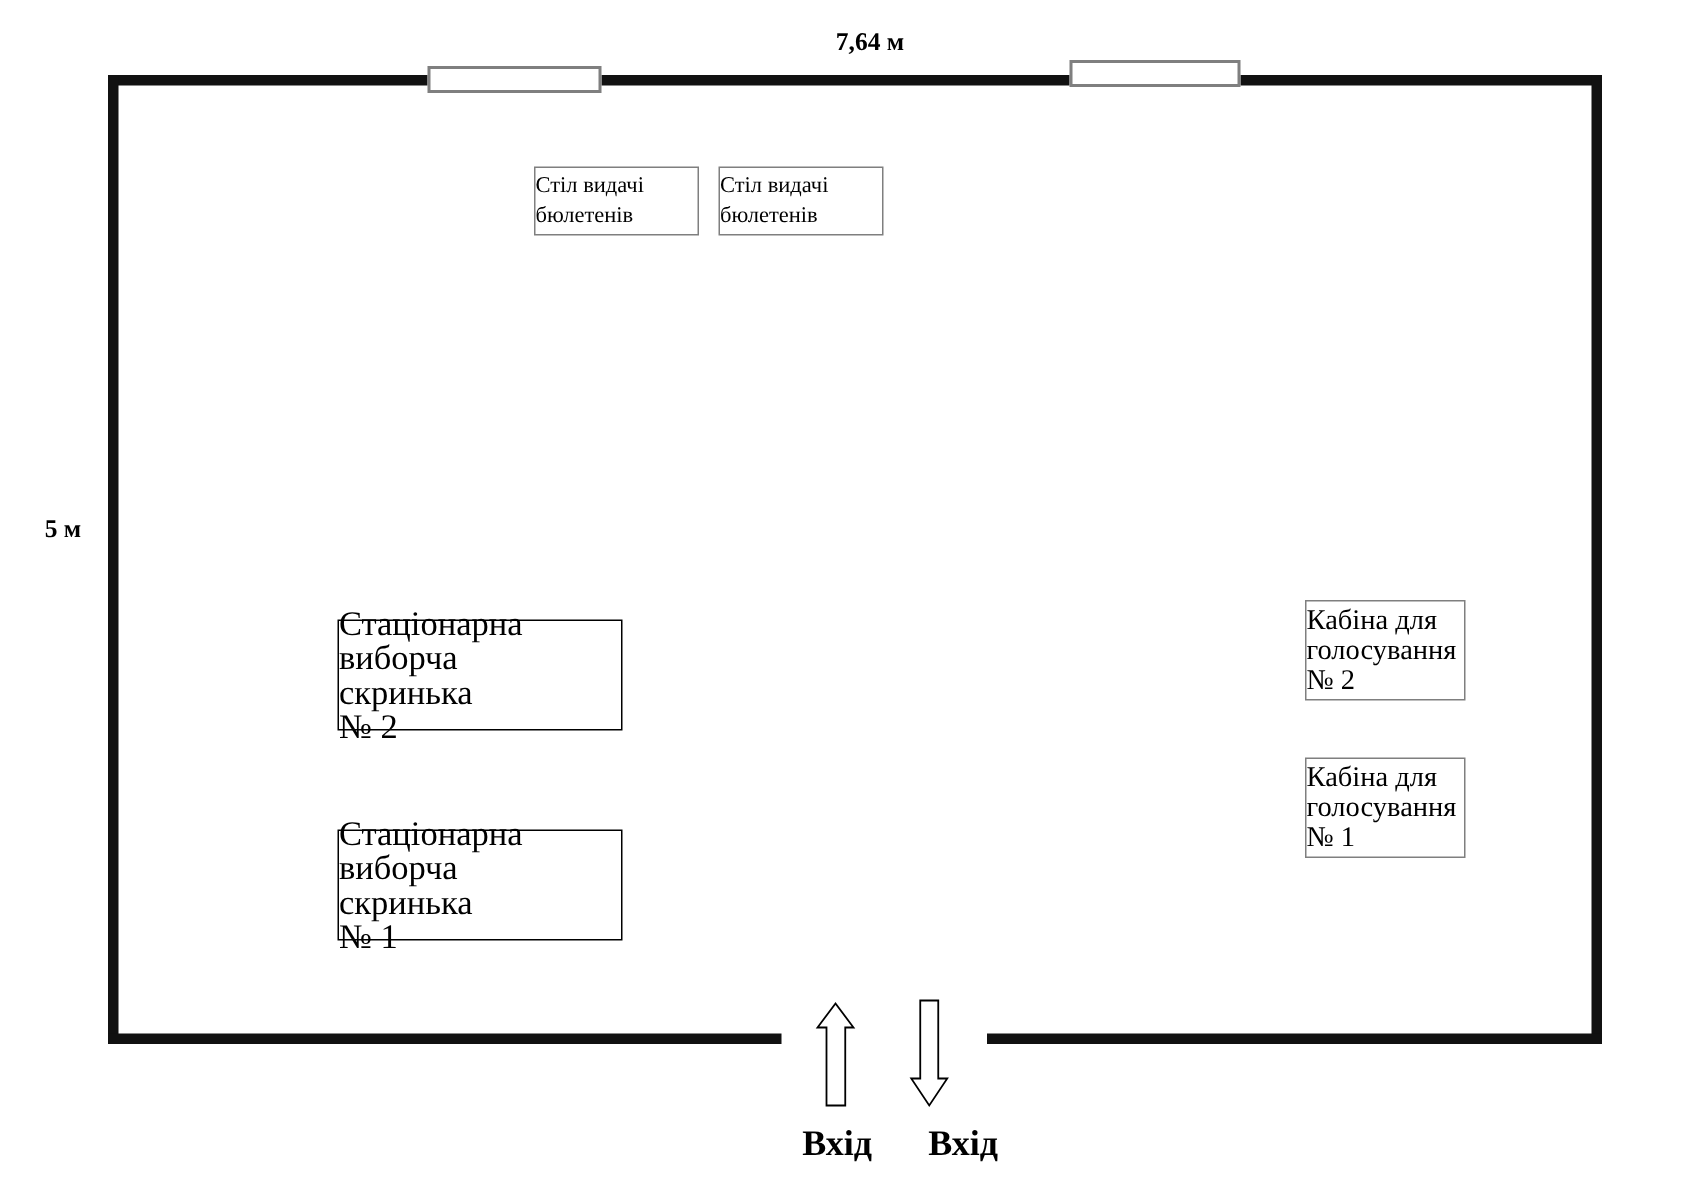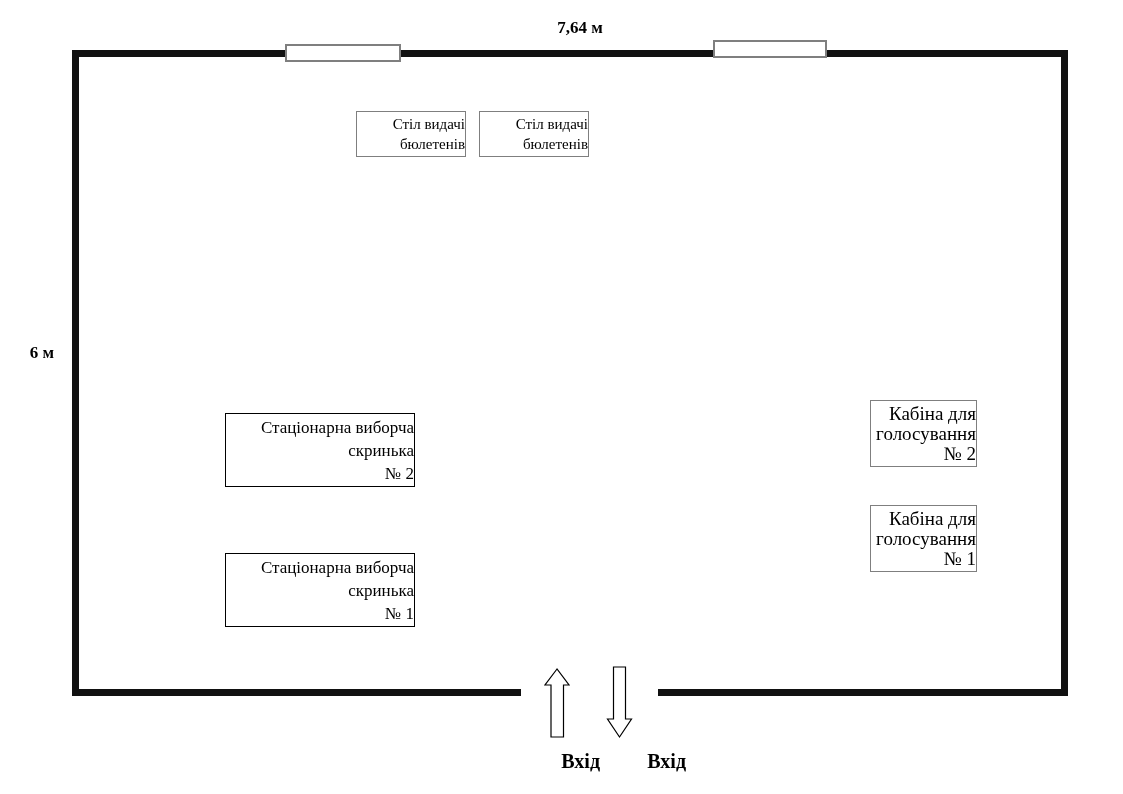--- a/index.html
+++ b/index.html
@@ -29,46 +29,46 @@
     border:2px solid var(--gray-border);
   }
   .dim{
     font-weight:bold;
     font-size:17px;
     text-align:center;
     white-space:nowrap;
   }
   .box{
     background:var(--background);
-    text-align:right;
+    text-align:left;
     display:flex;
     flex-direction:column;
     justify-content:center;
   }
   .box div{width:100%;}
   .table-box{
     border:1px solid var(--gray-border);
     font-size:15px;
     line-height:20px;
   }
   .ballot-box{
     border:1px solid var(--thin-border);
-    font-size:17px;
+    font-size:23px;
     line-height:23px;
     font-family:Liberation Serif, serif;
   }
   .booth-box{
     border:1px solid var(--gray-border);
     font-size:19px;
     line-height:20px;
   }
   .door-label{
     font-weight:bold;
-    font-size:20px;
-    text-align:right;
+    font-size:24px;
+    text-align:center;
     white-space:nowrap;
   }
   .arrow-svg polygon{
     fill:var(--background);
     stroke:var(--thin-border);
     stroke-width:1.2;
   }
 </style>
 </head>
 <body>
@@ -78,21 +78,21 @@
   <div class="abs wall" style="left:72px;top:50px;width:996px;height:7px;"></div>
   <div class="abs wall" style="left:72px;top:50px;width:7px;height:646px;"></div>
   <div class="abs wall" style="left:1061px;top:50px;width:7px;height:646px;"></div>
   <div class="abs wall" style="left:72px;top:689px;width:449px;height:7px;"></div>
   <div class="abs wall" style="left:658px;top:689px;width:410px;height:7px;"></div>
 
   <div class="abs window" style="left:285px;top:44px;width:116px;height:18px;"></div>
   <div class="abs window" style="left:713px;top:40px;width:114px;height:18px;"></div>
 
   <div class="abs dim" style="left:520px;top:18px;width:120px;">7,64 м</div>
-  <div class="abs dim" style="left:18px;top:343px;width:48px;">6 м</div>
+  <div class="abs dim" style="left:18px;top:343px;width:48px;">5 м</div>
 
   <div class="abs box table-box" style="left:356px;top:111px;width:110px;height:46px;">
     <div>Стіл видачі</div>
     <div>бюлетенів</div>
   </div>
   <div class="abs box table-box" style="left:479px;top:111px;width:110px;height:46px;">
     <div>Стіл видачі</div>
     <div>бюлетенів</div>
   </div>
 

